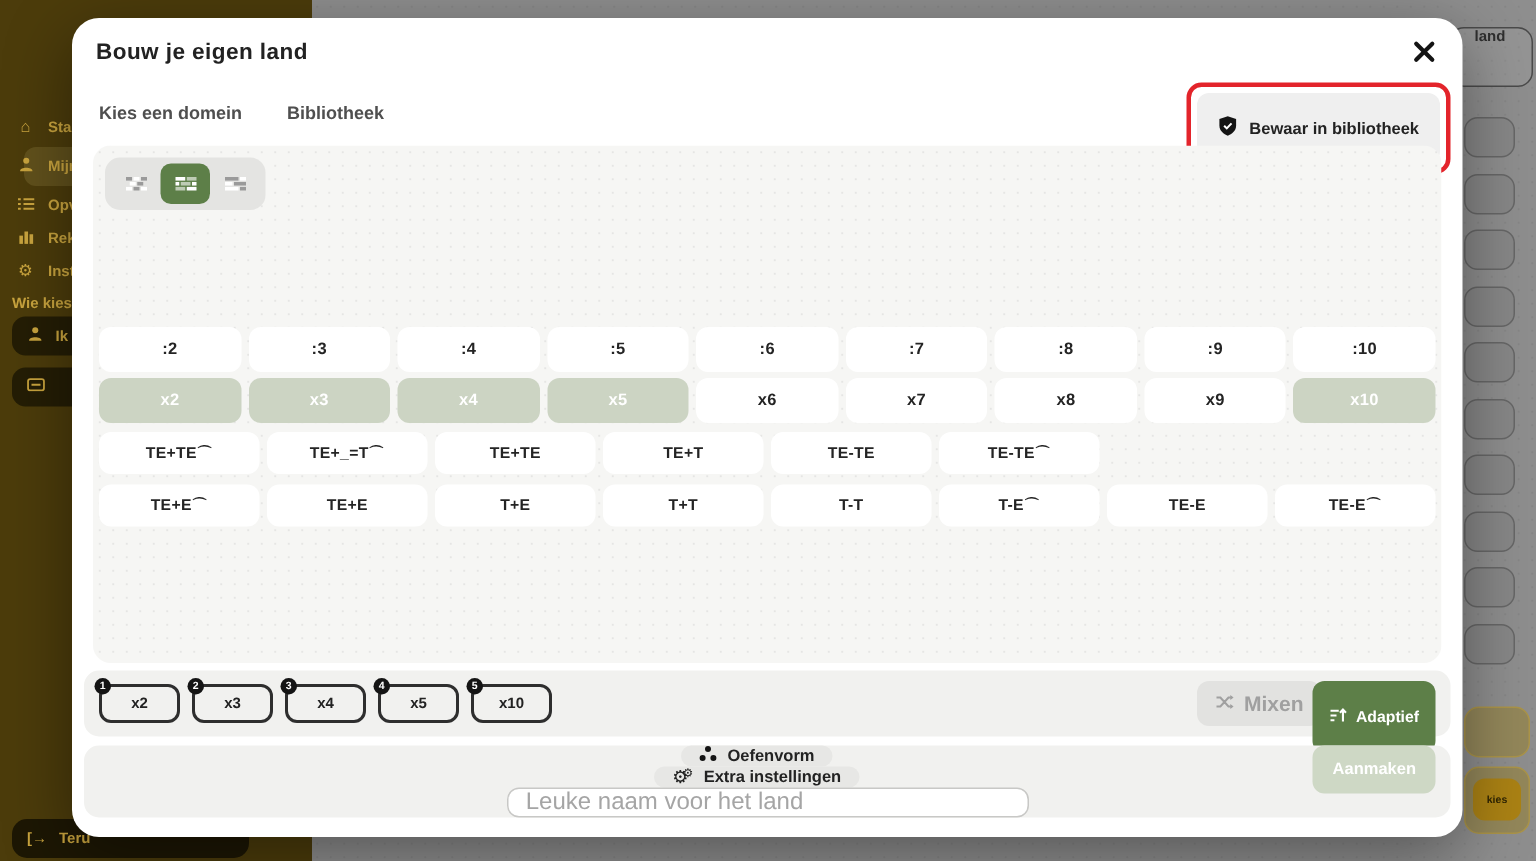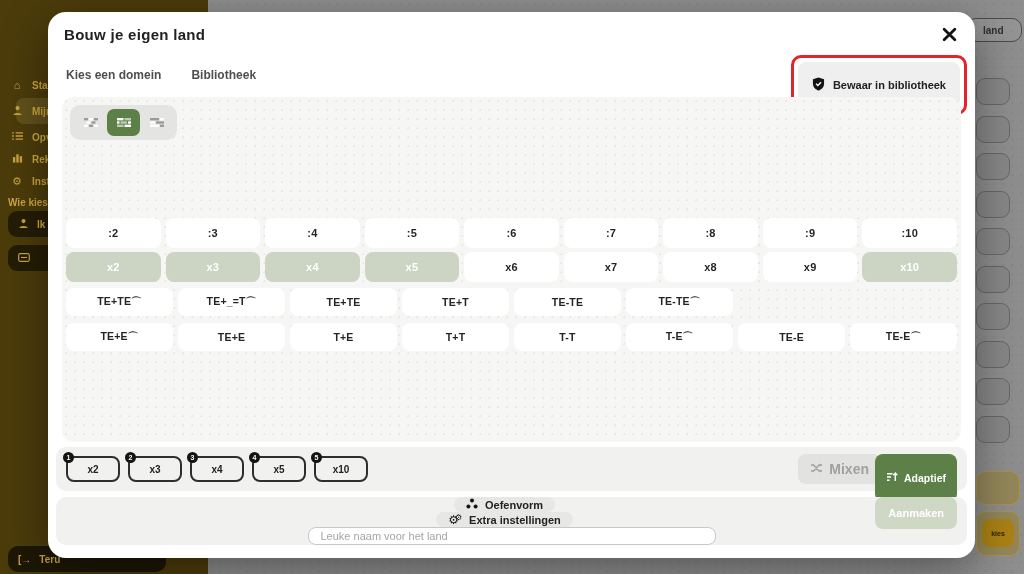--- a/index.html
+++ b/index.html
@@ -21,23 +21,23 @@
     font-size:10px; font-weight:800; }
   .side-btn { position:absolute; left:8px; width:150px; height:26px; background:#241d05;
     border-radius:9px; display:flex; align-items:center; gap:8px; padding:0 10px;
     color:var(--c-sidebar-gold,#c9a43e); font-size:10px; font-weight:700; border:none; }
   .back-btn { position:absolute; left:8px; top:546px; width:158px; height:26px;
     background:#1d1704; border-radius:10px; display:flex; align-items:center; gap:8px;
     padding:0 10px; color:var(--c-sidebar-gold,#c9a43e); font-size:10px; font-weight:700; border:none; }
   .side-sq { position:absolute; left:178px; top:550px; width:26px; height:22px;
     background:#1d1704; border-radius:7px; }
 
-  .land-frag { position:absolute; left:966px; top:18px; width:56px; height:24px;
+  .land-frag { position:absolute; left:966px; top:18px; width:56px; height:40px;
     border:1.5px solid #4a4a4a; border-radius:10px; background:rgba(255,255,255,.06);
-    color:#2f2f2f; font-size:10px; font-weight:700; display:flex; align-items:center;
+    color:#2f2f2f; font-size:10px; font-weight:700; display:flex; align-items:flex-start;
     padding-left:16px; z-index:1; }
   .edge-pill { position:absolute; left:976px; width:34px; height:27px; border-radius:9px;
     border:1px solid #676767; background:#878787; z-index:1; }
   .tan-frag { position:absolute; left:976px; width:44px; border:1.5px solid #ab9448;
     background:#93875a; border-radius:10px; z-index:1; }
   .kies-btn { position:absolute; left:982px; top:519px; width:32px; height:28px;
     background:var(--c-gold-button,#ab8214); border-radius:8px; color:#2f2403;
     font-size:7px; font-weight:800; display:flex; align-items:center; justify-content:center; z-index:2; border:none; }
 
   
@@ -92,22 +92,22 @@
     color:#a0a0a0; display:flex; align-items:center; gap:6px; font-family:inherit; }
   .adapt-btn { position:absolute; right:10px; top:7px; height:48px; background:var(--c-green,#5d7f48);
     border:none; border-radius:8px; padding:0 11px; font-size:10.5px; font-weight:700;
     color:#fff; display:flex; align-items:center; gap:6px; font-family:inherit; cursor:pointer; }
 
   .footer-band { position:absolute; left:8px; right:8px; top:485px; height:48px;
     background:#f1f1ef; border-radius:10px; display:flex; align-items:center; padding:0 10px;flex-direction:column; }
   .foot-btn { height:30px; background:#e7e7e5; border:none; border-radius:8px; padding:0 12px;
     font-size:11px; font-weight:700; color:#222; display:flex; align-items:center; gap:7px;
     font-family:inherit; cursor:pointer; margin-right:14px; }
-  .name-input { width:408px; height:33px; border:1px solid #c8c8c6; border-radius:8px;
-    background:#fff; padding:0 12px; font-size:11px; font-family:inherit; color:#333; }
+  .name-input { width:348px; height:33px; border:1px solid #c8c8c6; border-radius:8px;
+    background:#fff; padding:0 12px; font-size:16px; font-family:inherit; color:#333; }
   .name-input::placeholder { color:#a5a5a5; }
   .create-btn { position:absolute; right:10px; height:32px; background:#ced8c5; border:none;
     border-radius:8px; padding:0 13px; font-size:11px; font-weight:800; color:#fff;
     font-family:inherit; }
   .gear-glyph { font-size:12px; line-height:1; }
   .gear-small { font-size:8px; margin-left:-4px; vertical-align:top; }
 </style>
 </head>
 <body>
 

